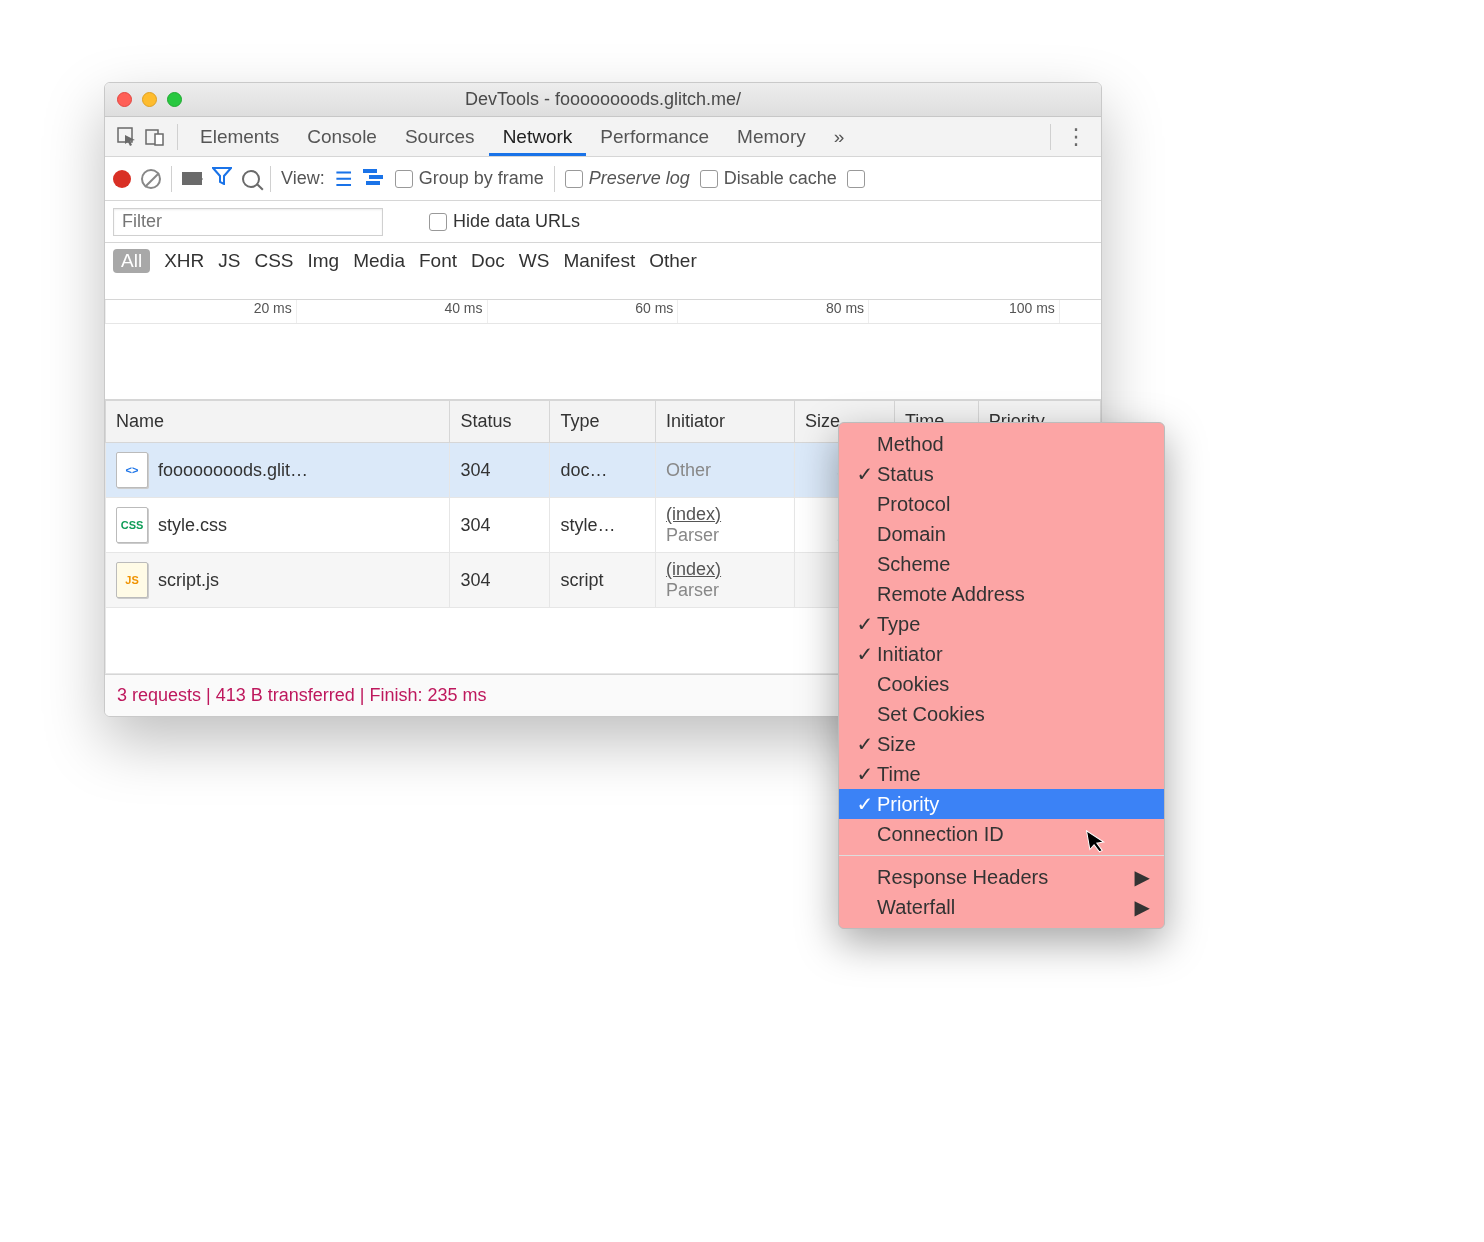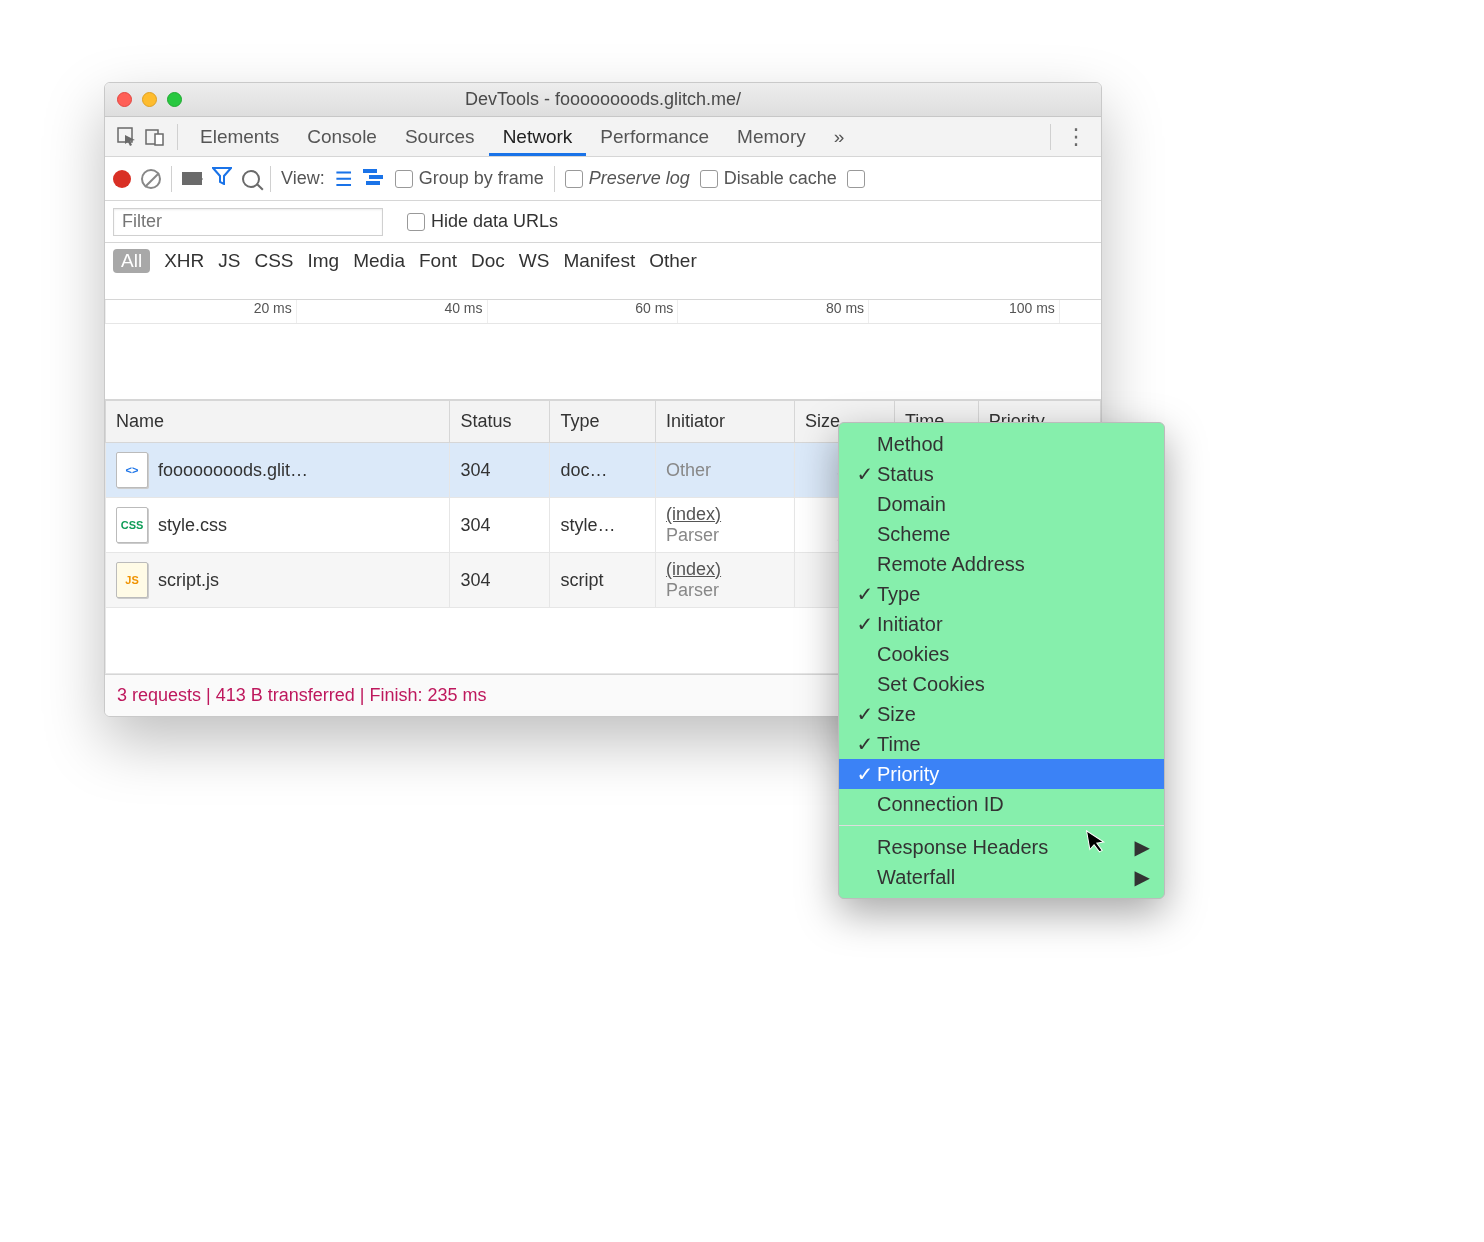--- a/index.html
+++ b/index.html
@@ -75,21 +75,21 @@
   .cam-icon::after{content:"";position:absolute; right:-6px; top:2px; border:5px solid transparent; border-left-color:#6a6a6a;}
   .funnel { cursor:pointer; color:#1a73e8; font-size:18px;}
   .magnify { width:18px; height:18px; border:2px solid #6a6a6a; border-radius:50%; position:relative; cursor:pointer;}
   .magnify::after{content:"";position:absolute;width:2px;height:8px;background:#6a6a6a;transform:rotate(-45deg);right:-3px;bottom:-5px;}
   .checkbox {
     width:18px; height:18px; border:1px solid #999; border-radius:3px; background:#fff; display:inline-block; vertical-align:middle;margin-right:6px; flex-shrink:0;
   }
   .blueicon { color:#1a73e8; font-size:20px; cursor:pointer;}
 
   .filter-row {
-    display:flex; align-items:center; gap:0; padding: 6px 8px; border-bottom: 1px solid #d6d6d6; height:42px;
+    display:flex; align-items:center; gap:22px; padding: 6px 8px; border-bottom: 1px solid #d6d6d6; height:42px;
   }
   .filter-input {
     width: 270px; height:28px; border:1px solid #d0d0d0; box-shadow: inset 0 1px 2px rgba(0,0,0,0.08);
     padding: 2px 8px; font-size:18px; color:#777;
   }
   .type-row { display:flex; align-items:center; gap:14px; padding: 6px 8px 26px 8px; font-size:19px; border-bottom:1px solid #d6d6d6;}
   .type-row .pill { background:#a8a8a8; color:#fff; padding:1px 8px; border-radius:4px; cursor:pointer;}
   .type-row .t { cursor:pointer; }
 
   .timeline { height:100px; border-bottom:1px solid #d6d6d6; position:relative; background:#fff;}
@@ -117,21 +117,21 @@
   }
   .name-cell { display:flex; align-items:center;}
   .name-cell span{ white-space:nowrap; overflow:hidden; text-overflow:ellipsis; max-width:180px; }
 
   
   .ctx-menu {
     position: absolute;
     top: 422px;
     left: 838px;
     width: 327px;
-    background:#86efac;
+    background:#fca5a5;
     border:1px solid #bcbcbc;
     border-radius:6px;
     box-shadow: 0 14px 40px rgba(0,0,0,0.35);
     padding: 6px 0;
     font-size: 20px;
   }
   .ctx-item {
     display:flex; align-items:center; height:30px; padding: 0 24px 0 14px; cursor:pointer; position:relative;
   }
   .ctx-item .chk { width:24px; display:inline-block; text-align:center;}
@@ -327,20 +327,24 @@
       <div class="ctx-item">
         <span class="chk"></span>
         <span>Method</span>
       </div>
       <div class="ctx-item">
         <span class="chk">✓</span>
         <span>Status</span>
       </div>
       <div class="ctx-item">
         <span class="chk"></span>
+        <span>Protocol</span>
+      </div>
+      <div class="ctx-item">
+        <span class="chk"></span>
         <span>Domain</span>
       </div>
       <div class="ctx-item">
         <span class="chk"></span>
         <span>Scheme</span>
       </div>
       <div class="ctx-item">
         <span class="chk"></span>
         <span>Remote Address</span>
       </div>

